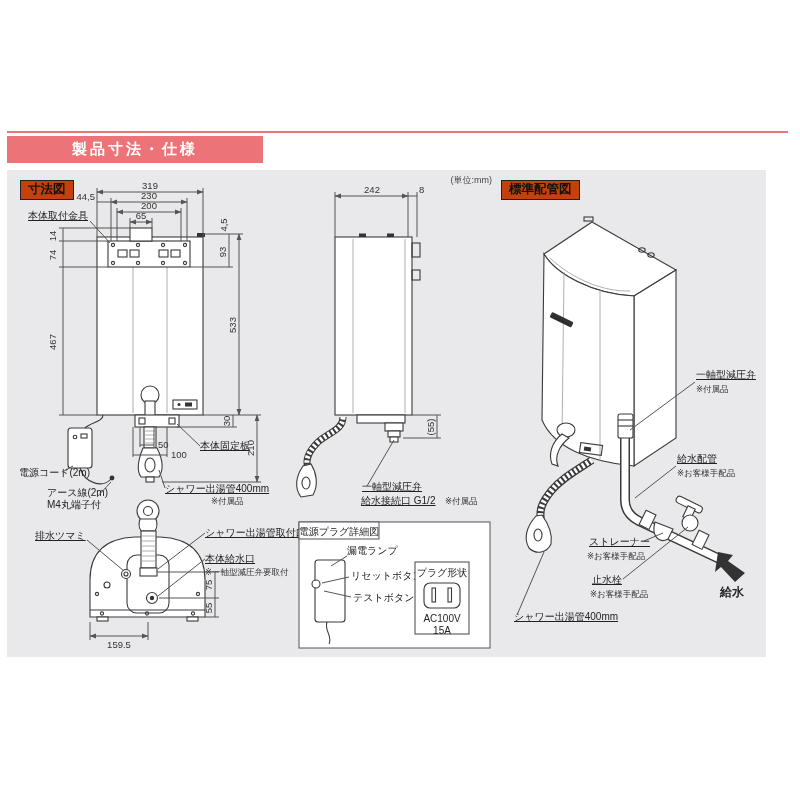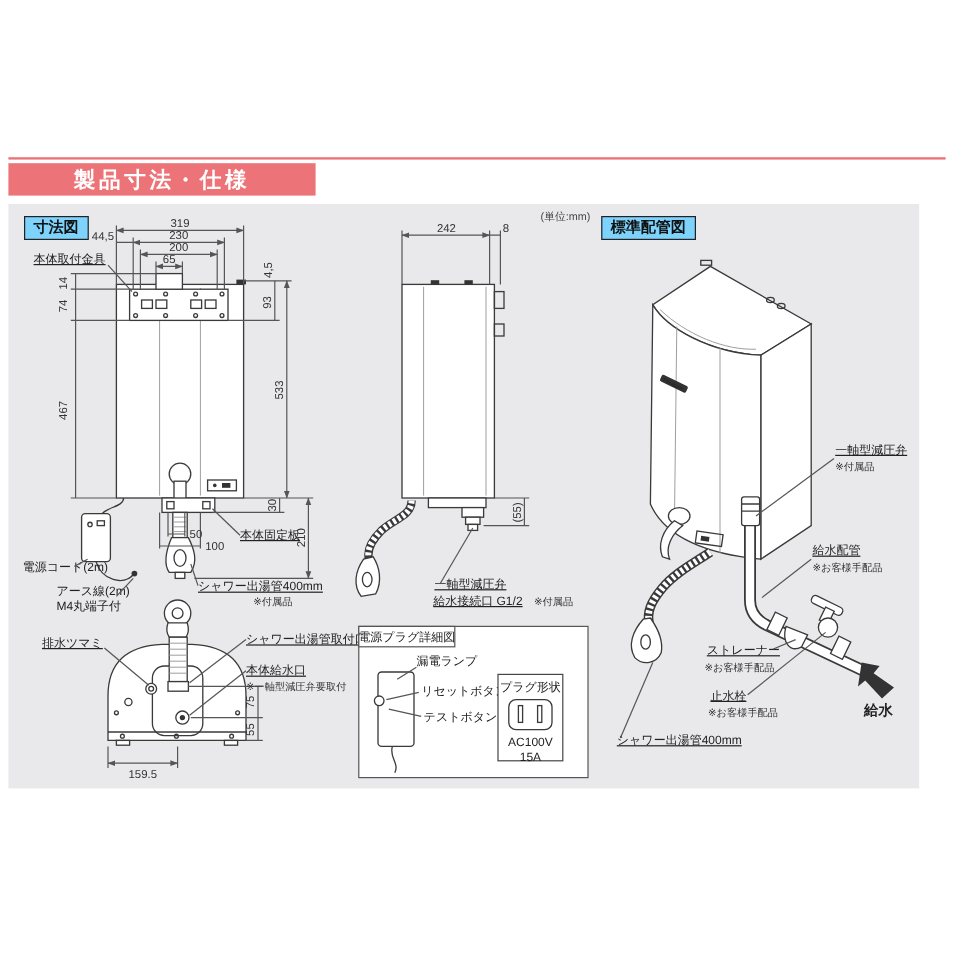--- a/index.html
+++ b/index.html
@@ -1,25 +1,25 @@
 <!DOCTYPE html>
 <html><head>
 <meta charset="utf-8">
 <style>
   html,body{margin:0;padding:0;background:#fff;}
   .page{position:relative;width:800px;height:800px;background:#fff;overflow:hidden;
         font-family:"Liberation Sans","DejaVu Sans",sans-serif;color:#222;}
   .accent-line{position:absolute;left:7px;top:131px;width:781px;height:2px;background:#ec7478;}
   .title-bar{position:absolute;left:7px;top:136px;width:256px;height:27px;background:#ec7478;
              display:flex;align-items:center;justify-content:center;}
-  .title-bar span{color:#fff;font-size:18px;font-weight:bold;letter-spacing:3px;}
+  .title-bar span{color:#fff;font-size:15px;font-weight:bold;letter-spacing:3px;}
   .panel{position:absolute;top:170px;background:#e9e9eb;}
   .panel-left{left:7px;width:487px;height:487px;}
   .panel-right{left:492px;width:274px;height:487px;}
-  .sec-label{position:absolute;background:#7dd3fc;border:1.5px solid #222;padding:1px 7px 2px 7px;
+  .sec-label{position:absolute;background:#c2410c;border:1.5px solid #222;padding:1px 7px 2px 7px;
              font-size:12.5px;font-weight:600;color:#111;line-height:15px;}
   .unit-note{position:absolute;right:2px;top:4px;font-size:9px;color:#444;}
   svg{position:absolute;left:0;top:0;}
   svg text{font-family:"Liberation Sans","DejaVu Sans",sans-serif;fill:#222;}
   .lbl{font-size:10px;}
   .note{font-size:8.5px;fill:#333;}
   .dim{font-size:9.5px;fill:#333;}
   .big{font-size:12px;font-weight:bold;}
   .ul{text-decoration:underline;}
   .ln{stroke:#555;stroke-width:1;fill:none;}

